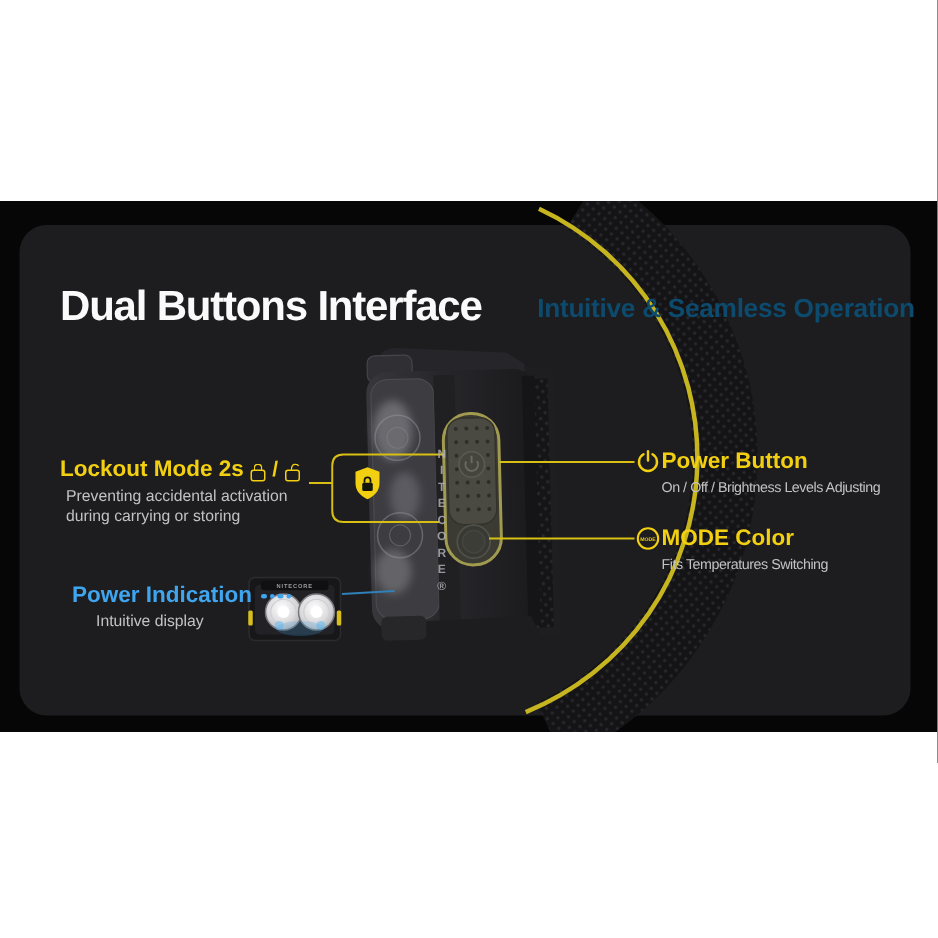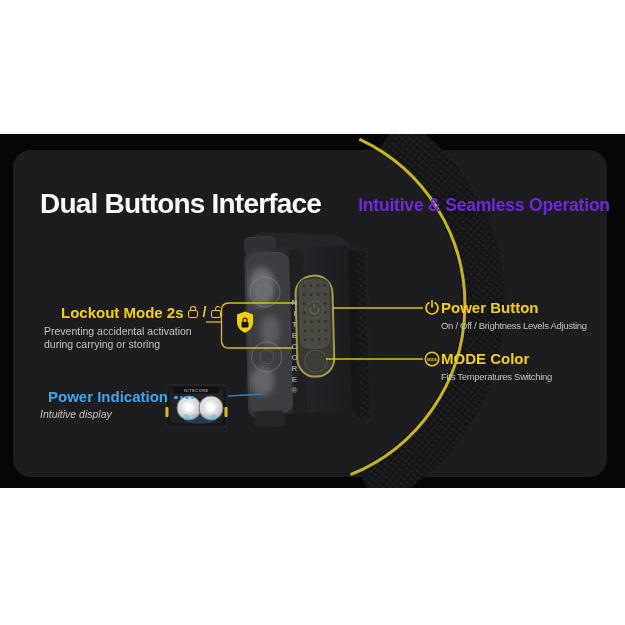--- a/index.html
+++ b/index.html
@@ -18,34 +18,34 @@
     overflow:hidden;font-family:"Liberation Sans",sans-serif;
     -webkit-font-smoothing:antialiased;
   }
   svg.scene{position:absolute;left:0;top:0;width:625px;height:625px;display:block;}
   .ovl{position:absolute;z-index:5;}
   .title{
     left:40px;top:189px;color:#fafafa;font-size:28px;font-weight:700;
     letter-spacing:-0.8px;line-height:30px;white-space:nowrap;
   }
   .tagline{
-    left:352px;top:194px;width:264px;text-align:center;color:#6d28d9;
+    left:352px;top:194px;width:264px;text-align:center;color:#0c4a6e;
     font-size:17.5px;font-weight:700;line-height:23px;letter-spacing:-0.2px;
   }
   .callout-label{font-size:15px;font-weight:700;line-height:17px;white-space:nowrap;}
   .yellow{color:var(--accent-yellow);}
   .blue{color:var(--accent-blue);}
   .callout-desc{font-size:10.5px;font-weight:400;color:var(--subtext-gray);line-height:13px;white-space:nowrap;}
   .desc-small{font-size:9.5px;letter-spacing:-0.3px;}
-  .lockout-label{left:61px;top:304px;display:flex;align-items:center;gap:4px;}
+  .lockout-label{left:40px;top:304px;display:flex;align-items:flex-end;gap:4px;}
   .lockout-desc{left:44px;top:325px;}
   .power-block{left:441px;top:299px;}
   .mode-block{left:441px;top:350px;}
   .pi-label{left:48px;top:388px;display:flex;align-items:center;}
-  .pi-desc{left:40px;top:408px;font-style:italic;}
+  .pi-desc{left:64px;top:408px;}
   
   .lock{position:relative;display:inline-block;width:10px;height:8px;margin-top:3px;
     border:1.6px solid var(--accent-yellow);border-radius:2px;box-sizing:border-box;}
   .lock::before{content:"";position:absolute;left:1px;top:-5px;width:4px;height:4px;
     border:1.6px solid var(--accent-yellow);border-bottom:none;border-radius:4px 4px 0 0;}
   .lock-open::before{left:3px;border-right-color:transparent;transform:rotate(12deg);}
   .lock-slash{color:var(--accent-yellow);font-weight:700;font-size:14px;margin:0 1px;}
   
   .dots{display:inline-flex;gap:2px;margin-left:6px;margin-top:2px;}
   .dots i{width:3.5px;height:3.5px;border-radius:50%;background:var(--accent-blue);display:block;}

